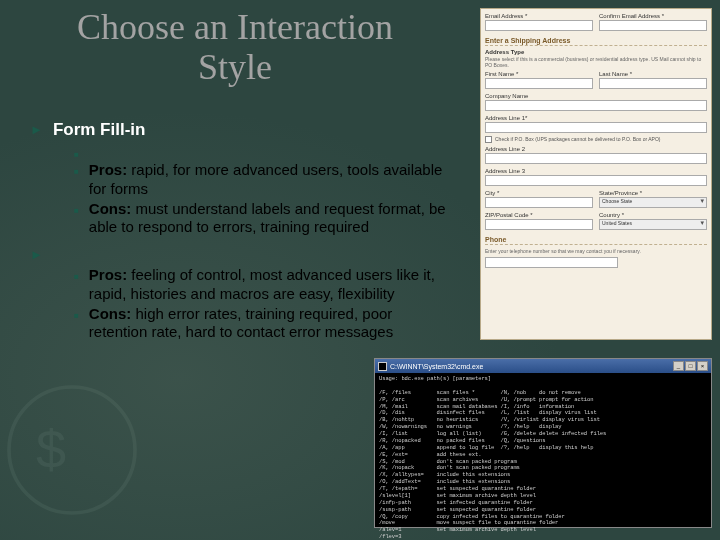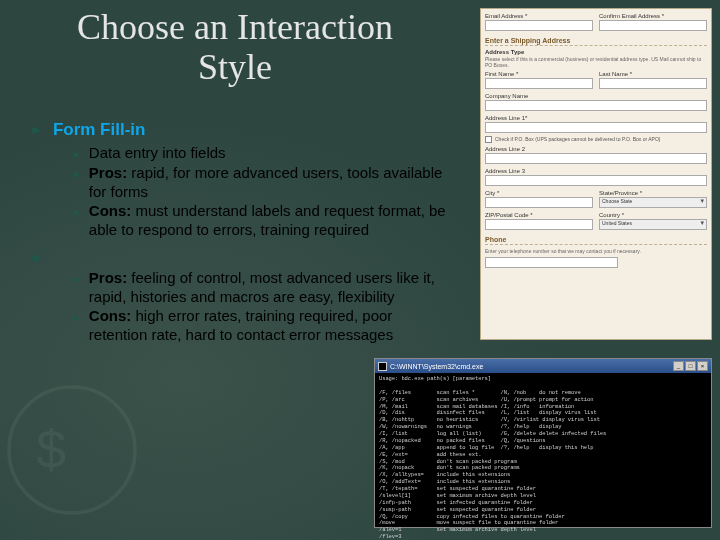--- a/index.html
+++ b/index.html
@@ -15,21 +15,21 @@
   }
   .slide {
     width: 100%;
     height: 100%;
     position: relative;
   }
   .title {
     font-family: Georgia, 'Times New Roman', serif;
     font-size: 36px;
     font-weight: normal;
-    color: #e5e5e5;
+    color: #a3a3a3;
     text-align: center;
     padding: 8px 40px 0 40px;
     width: 470px;
     line-height: 1.1;
   }
   .content {
     position: absolute;
     left: 30px;
     top: 120px;
     width: 420px;
@@ -41,21 +41,21 @@
   }
   .arrow {
     color: #1a5a4a;
     font-size: 13px;
     margin-right: 10px;
     margin-top: 2px;
   }
   .top-label {
     font-weight: bold;
     font-size: 17px;
-    color: #0ea5e9;
+    color: #ffffff;
   }
   .sub-list {
     margin-left: 44px;
     margin-bottom: 8px;
   }
   .sub-item {
     display: flex;
     align-items: flex-start;
     font-size: 15px;
     line-height: 1.25;
@@ -148,21 +148,20 @@
 
   <div class="content">
 
     <div class="top-item">
       <span class="arrow">►</span>
       <span class="top-label">Form Fill-in</span>
     </div>
     <div class="sub-list">
       <div class="sub-item">
         <span class="square">■</span>
-        <span class="sub-text">Data entry into fields</span>
       </div>
       <div class="sub-item">
         <span class="square">■</span>
         <span class="sub-text"><b>Pros:</b><span> rapid, for more advanced users, tools available for forms</span></span>
       </div>
       <div class="sub-item">
         <span class="square">■</span>
         <span class="sub-text"><b>Cons:</b><span> must understand labels and request format, be able to respond to errors, training required</span></span>
       </div>
     </div>

